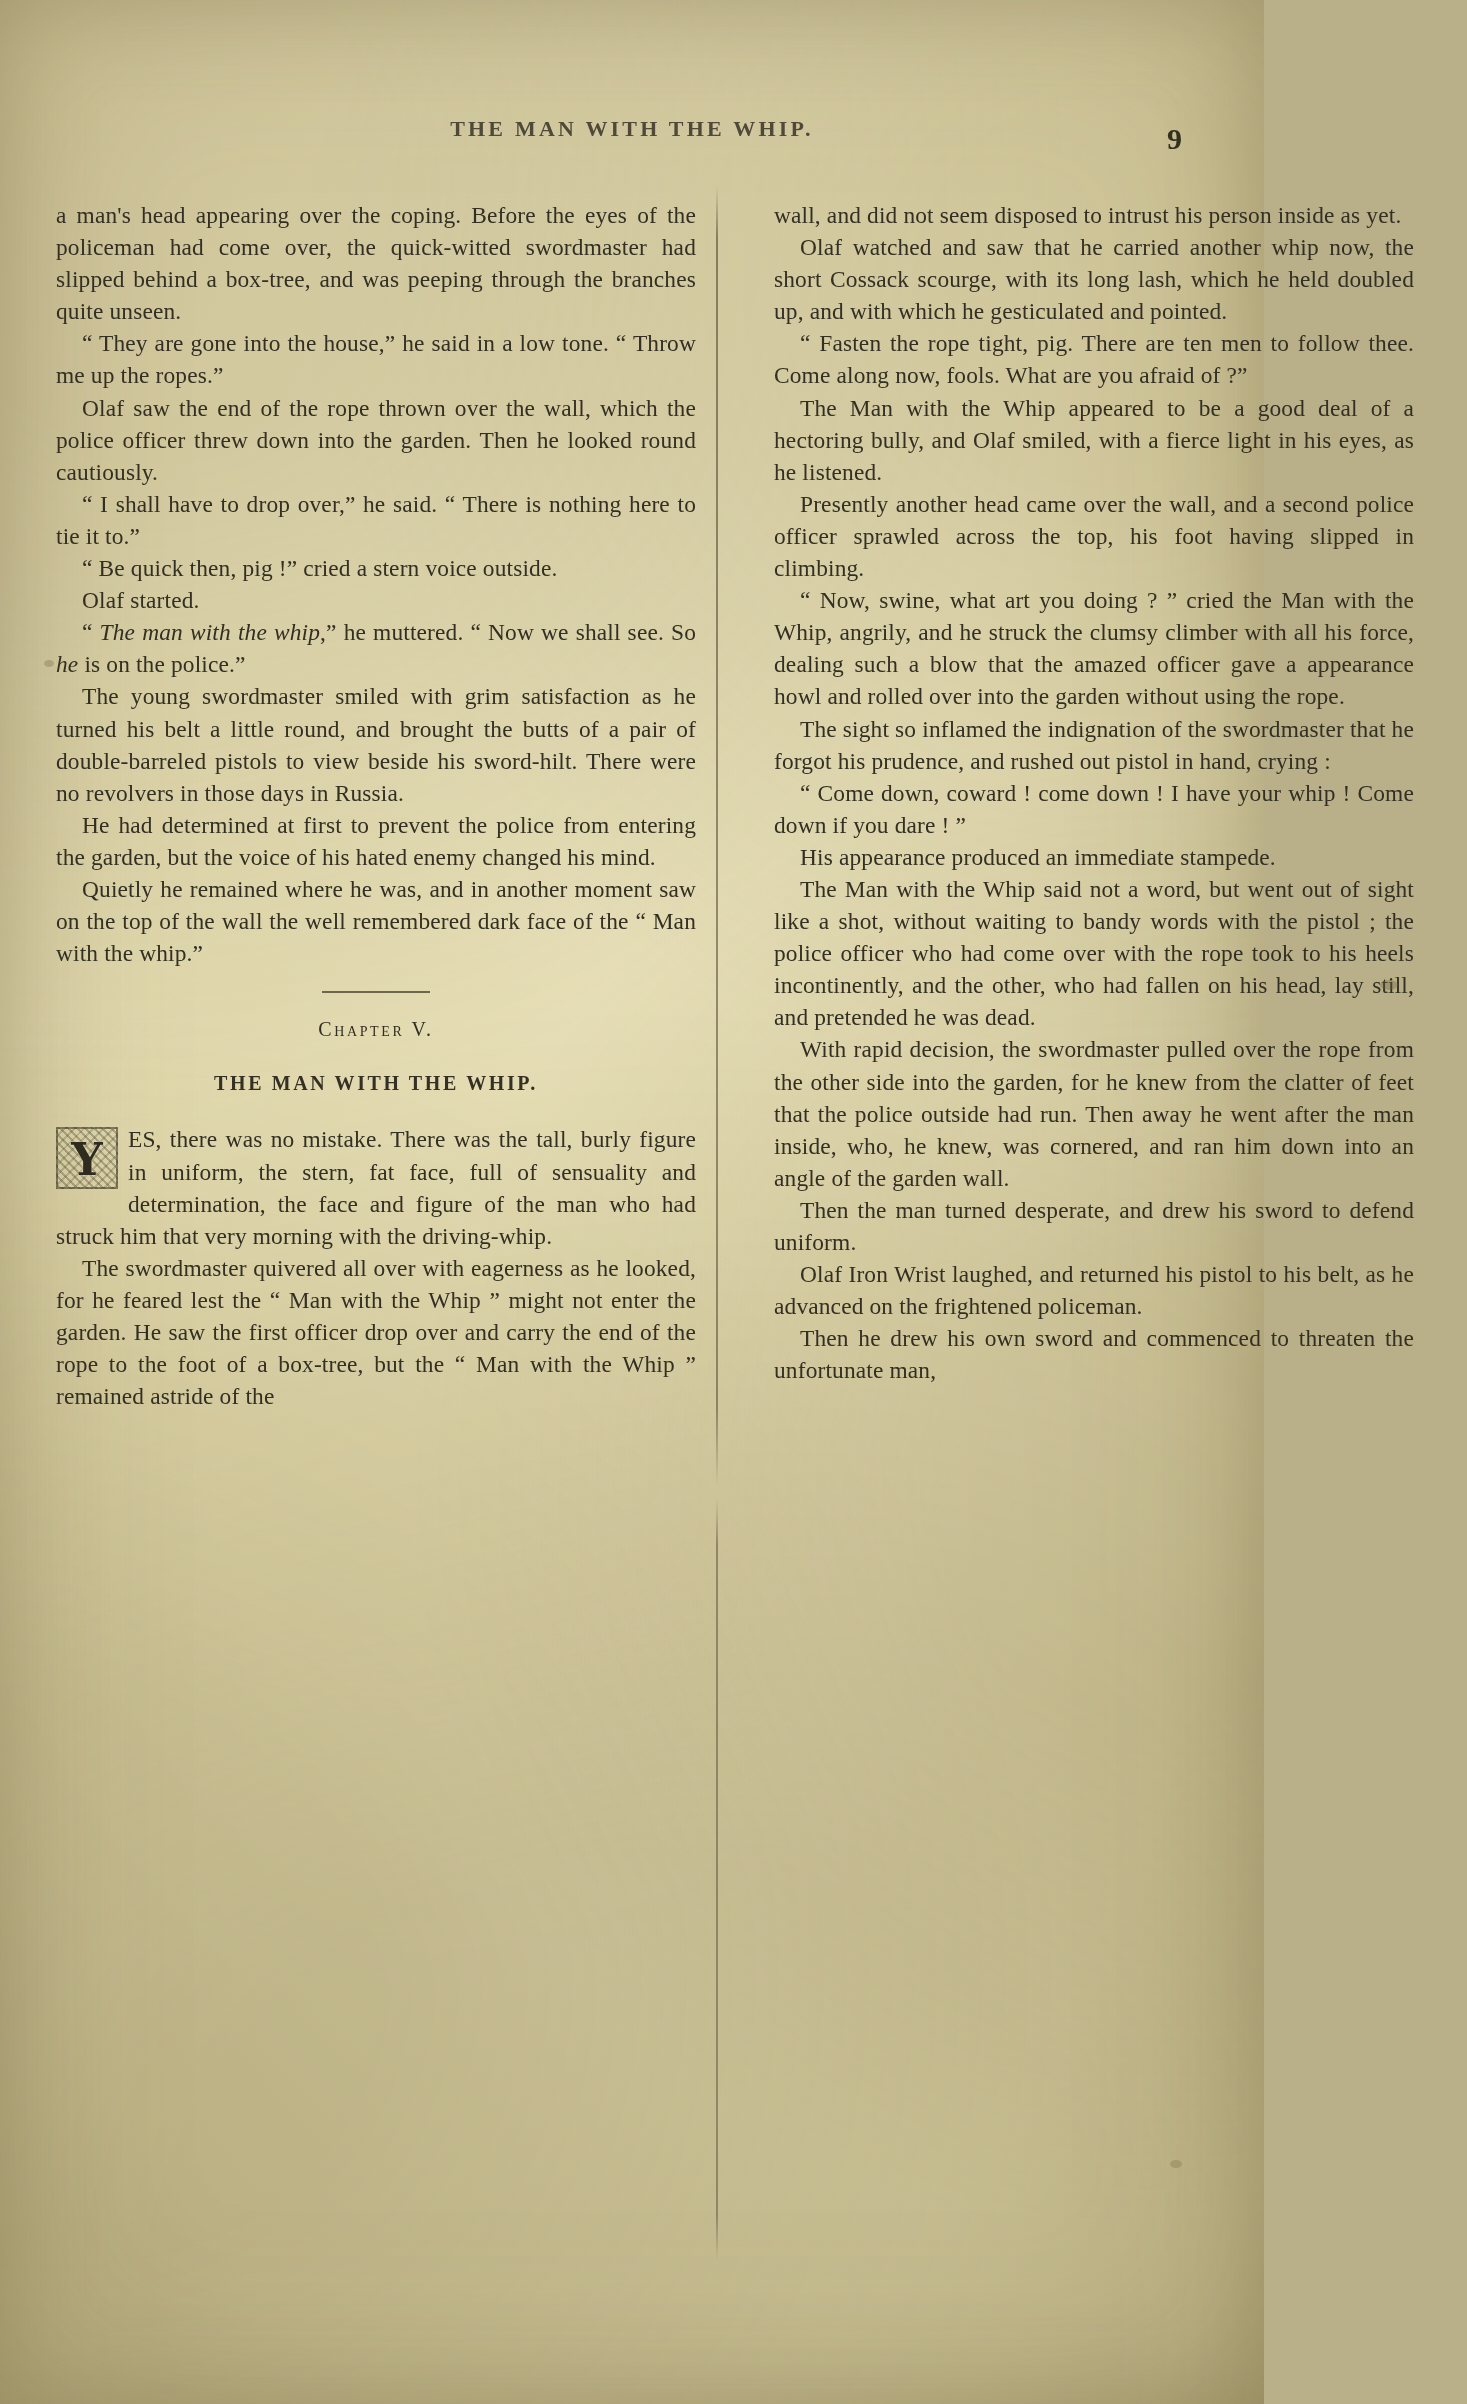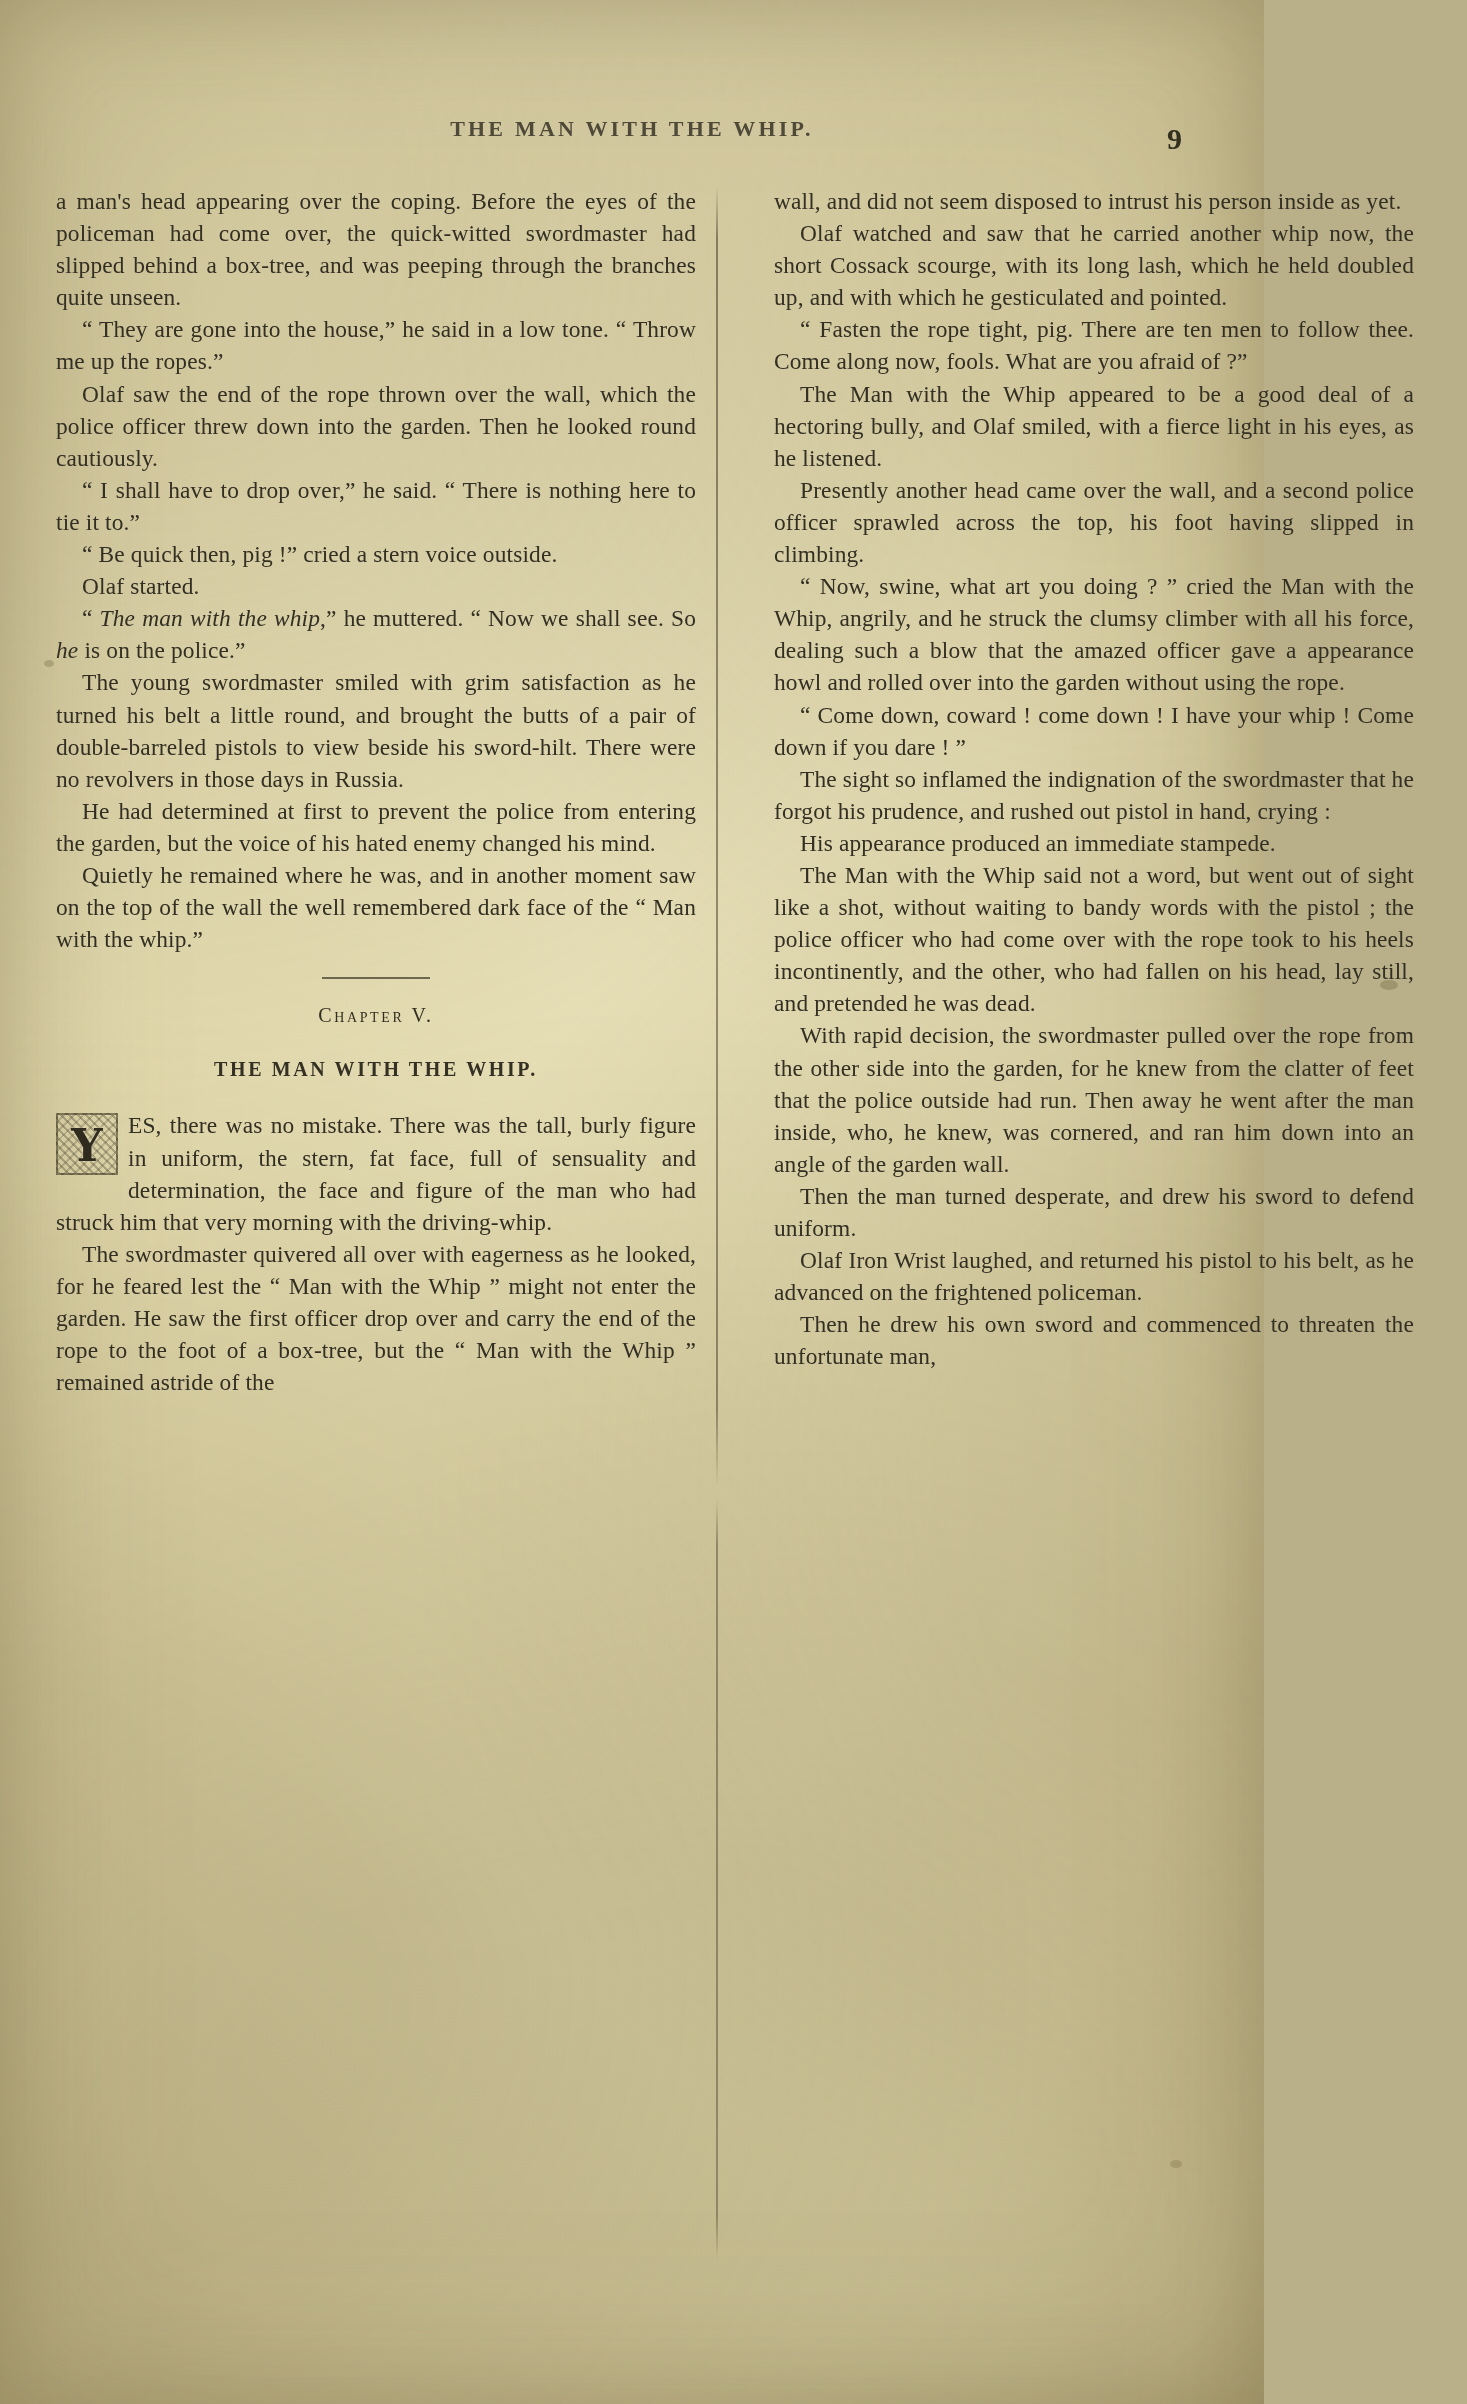--- a/index.html
+++ b/index.html
@@ -69,21 +69,21 @@
     top: 122px;
     right: 82px;
     font-size: 30px;
     font-weight: 700;
     color: #33301f;
     font-family: "Liberation Serif", serif;
   }
 
   .columns {
     position: absolute;
-    top: 185px;
+    top: 199px;
     left: 56px;
     width: 1358px;
     display: flex;
     gap: 0;
   }
   .col {
     width: 640px;
     color: #332f23;
     font-size: 23.4px;
     line-height: 32.1px;
@@ -222,22 +222,22 @@
         <p>The swordmaster quivered all over with eagerness as he looked, for he feared lest the “ Man with the Whip ” might not enter the garden. He saw the first officer drop over and carry the end of the rope to the foot of a box-tree, but the “ Man with the Whip ” remained astride of the</p>
       </div>
 
       <div class="col right">
         <p class="noindent">wall, and did not seem disposed to intrust his person inside as yet.</p>
         <p>Olaf watched and saw that he carried another whip now, the short Cossack scourge, with its long lash, which he held doubled up, and with which he gesticulated and pointed.</p>
         <p>“ Fasten the rope tight, pig. There are ten men to follow thee. Come along now, fools. What are you afraid of ?”</p>
         <p>The Man with the Whip appeared to be a good deal of a hectoring bully, and Olaf smiled, with a fierce light in his eyes, as he listened.</p>
         <p>Presently another head came over the wall, and a second police officer sprawled across the top, his foot having slipped in climbing.</p>
         <p>“ Now, swine, what art you doing ? ” cried the Man with the Whip, angrily, and he struck the clumsy climber with all his force, dealing such a blow that the amazed officer gave a appearance howl and rolled over into the garden without using the rope.</p>
+        <p>The sight so inflamed the indignation of the swordmaster that he forgot his prudence, and rushed out pistol in hand, crying :</p>
         <p>“ Come down, coward ! come down ! I have your whip ! Come down if you dare ! ”</p>
-        <p>The sight so inflamed the indignation of the swordmaster that he forgot his prudence, and rushed out pistol in hand, crying :</p>
         <p>His appearance produced an immediate stampede.</p>
         <p>The Man with the Whip said not a word, but went out of sight like a shot, without waiting to bandy words with the pistol ; the police officer who had come over with the rope took to his heels incontinently, and the other, who had fallen on his head, lay still, and pretended he was dead.</p>
         <p>With rapid decision, the swordmaster pulled over the rope from the other side into the garden, for he knew from the clatter of feet that the police outside had run. Then away he went after the man inside, who, he knew, was cornered, and ran him down into an angle of the garden wall.</p>
         <p>Then the man turned desperate, and drew his sword to defend uniform.</p>
         <p>Olaf Iron Wrist laughed, and returned his pistol to his belt, as he advanced on the frightened policeman.</p>
         <p>Then he drew his own sword and commenced to threaten the unfortunate man,</p>
       </div>
 
     </div>
   </div>

